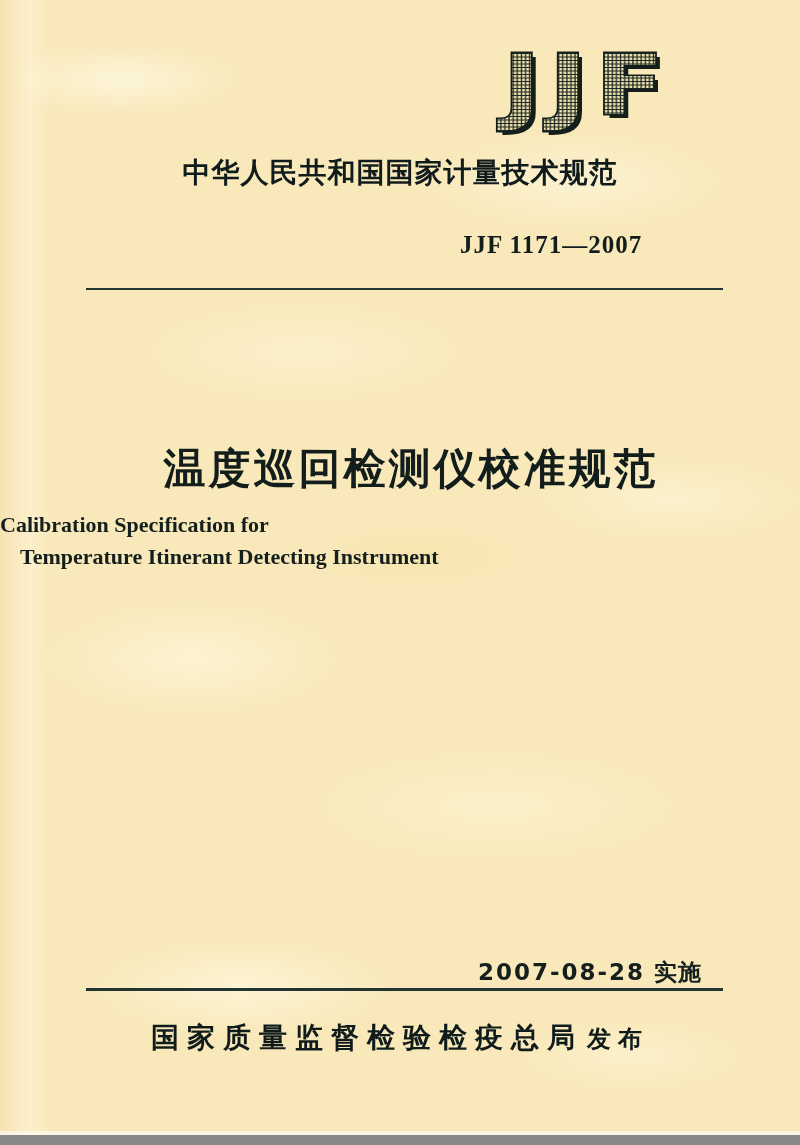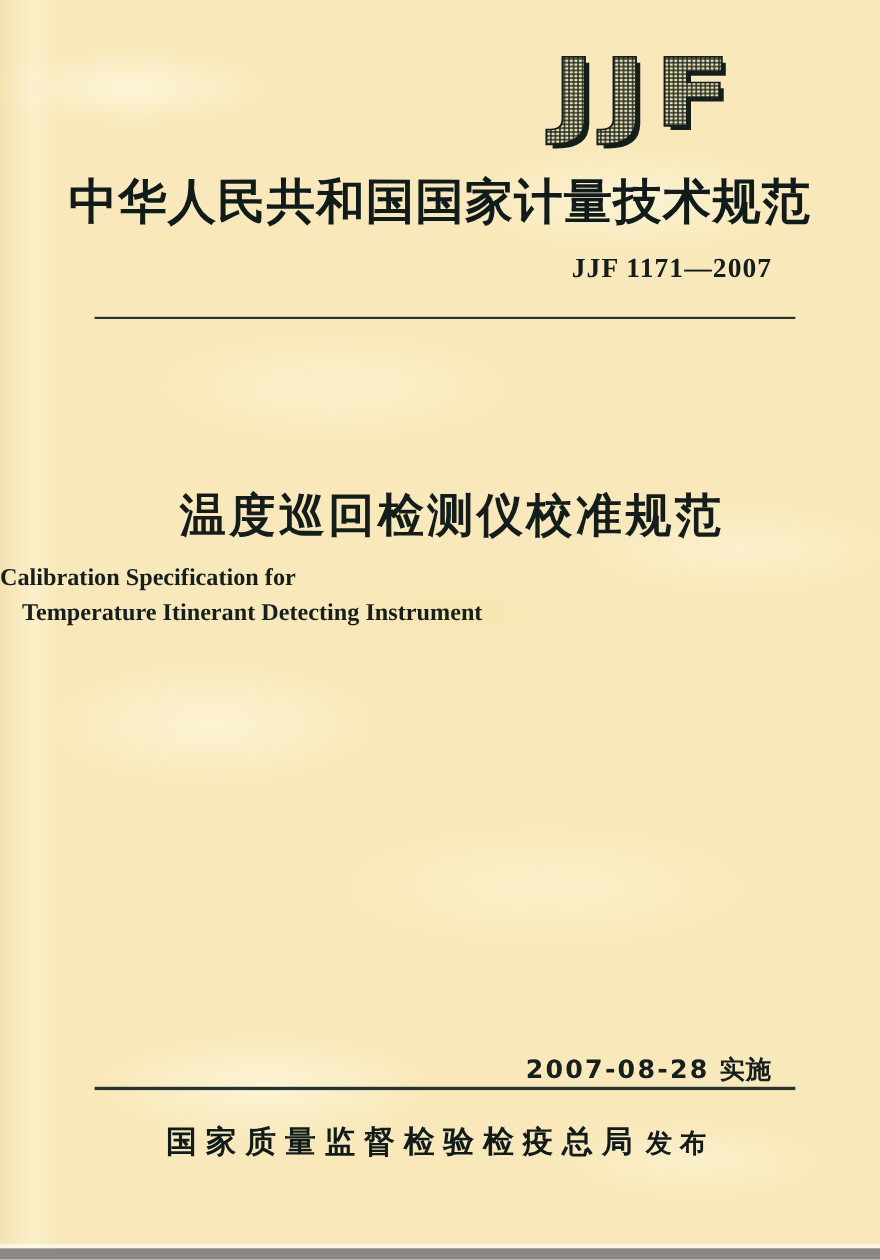--- a/index.html
+++ b/index.html
@@ -27,28 +27,28 @@
   }
   .cover::after {            
     content: "";
     position: absolute; left: 0; bottom: 0; width: 100%; height: 4px;
     background: rgba(255,255,255,.55);
   }
   .logo { position: absolute; left: 476px; top: 36px; width: 230px; height: 100px; }
   .header-title {
     position: absolute; top: 154px; left: 0; width: 100%;
     text-align: center;
-    font-size: 44px; font-weight: bold; letter-spacing: 1px;
+    font-size: 28px; font-weight: bold; letter-spacing: 1px;
     font-family: "Liberation Serif", serif;
     color: #101b1b;
     white-space: nowrap;
   }
   .spec-number {
     position: absolute; top: 231px; left: 460px; width: 242px;
-    text-align: right;
+    text-align: left;
     font-size: 25px; font-weight: bold; letter-spacing: 1px;
     font-family: "Liberation Serif", serif;
   }
   .rule-top {
     position: absolute; top: 288px; left: 86px; width: 637px; height: 2px;
     background: #233532;
   }
   .main-title {
     position: absolute; top: 441px; left: 0; width: 100%;
     text-align: center;

